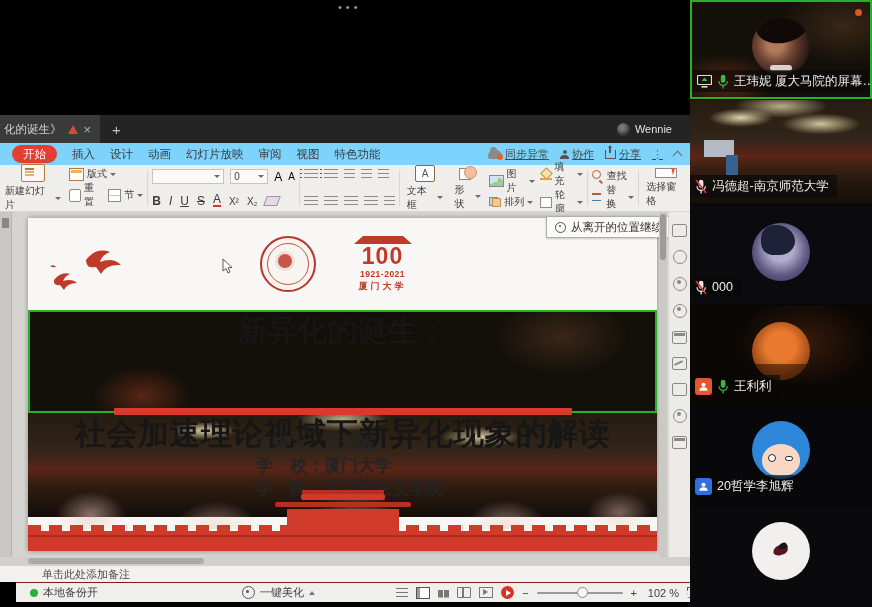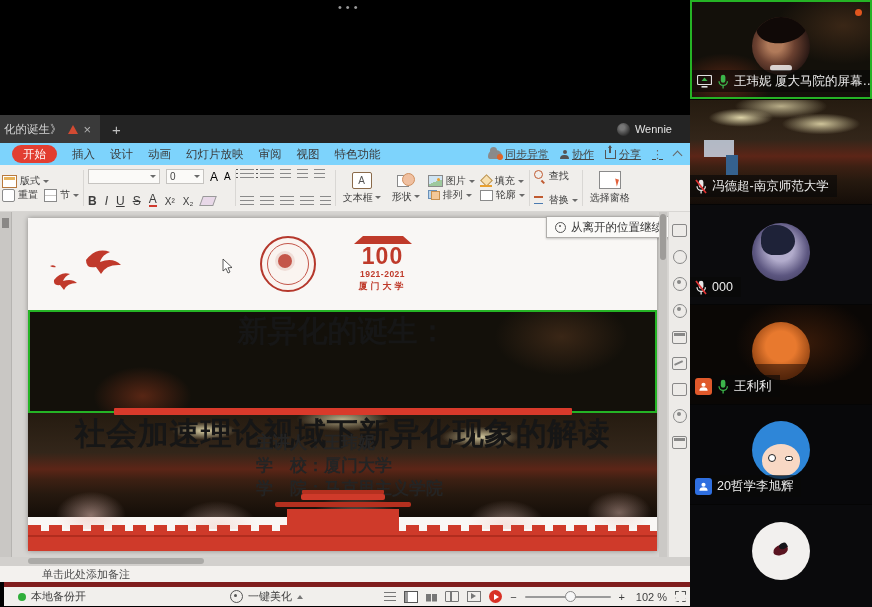--- a/index.html
+++ b/index.html
@@ -137,21 +137,21 @@
   .wall::before{content:"";position:absolute;left:0;top:4px;width:100%;height:2px;background:rgba(120,20,10,.35);}
   .crenel{position:absolute;left:0;bottom:20px;width:100%;height:6px;background:repeating-linear-gradient(90deg,#cf3a2a 0 13px,transparent 13px 21px);}
   .gate{position:absolute;left:50%;bottom:20px;transform:translateX(-50%);width:112px;height:22px;background:#cf3a2a;}
   .gate::before{content:"";position:absolute;left:-12px;top:-7px;width:136px;height:5px;background:#b5301f;border-radius:2px;}
   .gate::after{content:"";position:absolute;left:14px;top:-15px;width:84px;height:6px;background:#cf3a2a;border-radius:2px;box-shadow:0 -5px 0 -1px #b5301f;}
 
   
   .hscroll{position:absolute;left:0;top:442px;width:690px;height:8px;background:#d2d0cd;}
   .hthumb{position:absolute;left:28px;top:1px;width:176px;height:6px;background:#abaaa7;border-radius:3px;}
   .notes{position:absolute;left:0;top:450px;width:690px;height:17px;background:#f3f1ee;border-top:1px solid #d2d0cd;display:flex;align-items:center;padding-left:42px;box-sizing:border-box;font-size:11px;color:#4a4a4a;}
-  .status{position:absolute;left:4px;top:467px;width:690px;height:19px;background:#f1efec;border-top:5px solid #7f1d1d;font-size:11px;color:#3f3f3f;}
+  .status{position:absolute;left:16px;top:467px;width:690px;height:19px;background:#f1efec;border-top:1px solid #7f1d1d;font-size:11px;color:#3f3f3f;}
   .backup{position:absolute;left:14px;top:0;height:19px;display:flex;align-items:center;gap:5px;}
   .gdot{width:8px;height:8px;border-radius:50%;background:#2fae3a;}
   .beautify{position:absolute;left:226px;top:0;height:19px;display:flex;align-items:center;gap:5px;}
   .bic{width:11px;height:11px;border:1.5px solid #555;border-radius:50%;position:relative;}
   .bic::after{content:"";position:absolute;left:3px;top:3px;width:3px;height:3px;background:#555;border-radius:50%;}
   .tri-up{width:0;height:0;border-left:3.5px solid transparent;border-right:3.5px solid transparent;border-bottom:4px solid #777;}
   .sright{position:absolute;right:8px;top:0;height:19px;display:flex;align-items:center;gap:8px;}
   .vi{display:inline-block;}
   .vi-lines{width:12px;height:9px;background:repeating-linear-gradient(#777 0 1.5px,transparent 1.5px 4px);}
   .vi-normal{width:12px;height:10px;border:1.5px solid #555;background:linear-gradient(90deg,#999 3px,#fff 3px);}
@@ -261,20 +261,27 @@
         <span class="chev-up"></span>
       </div>
     </div>
 
     <svg class="cursor" width="11" height="16" viewBox="0 0 11 16">
       <path d="M1 1 L1 13 L4 10.5 L6 15 L8 14 L6 9.8 L10 9.5 Z" fill="#fff" stroke="#333" stroke-width="0.8"></path>
     </svg>
 
     <div class="toolbar">
       <div class="tgroup">
+        <div class="tbtn-big">
+          <span class="ic-newslide"></span>
+          <span class="wcap">
+              <span>新建幻灯片</span>
+              <span class="caret"></span>
+            </span>
+        </div>
         <div class="colg">
           <div class="tbtn-sm">
             <span class="ic-layout"></span>
             <span>版式</span>
               <span class="caret"></span>
           </div>
           <div class="rowg">
             <div class="tbtn-sm">
               <span class="ic-reset"></span>
               <span>重置</span>

